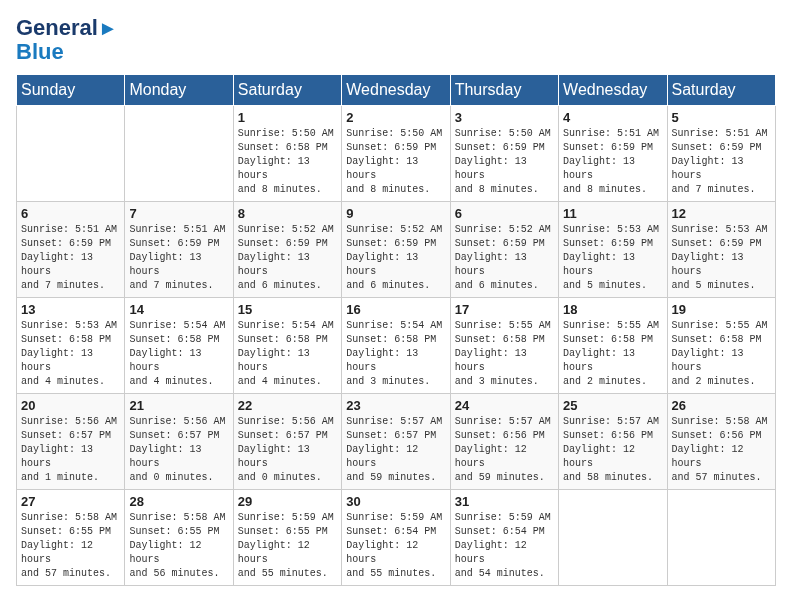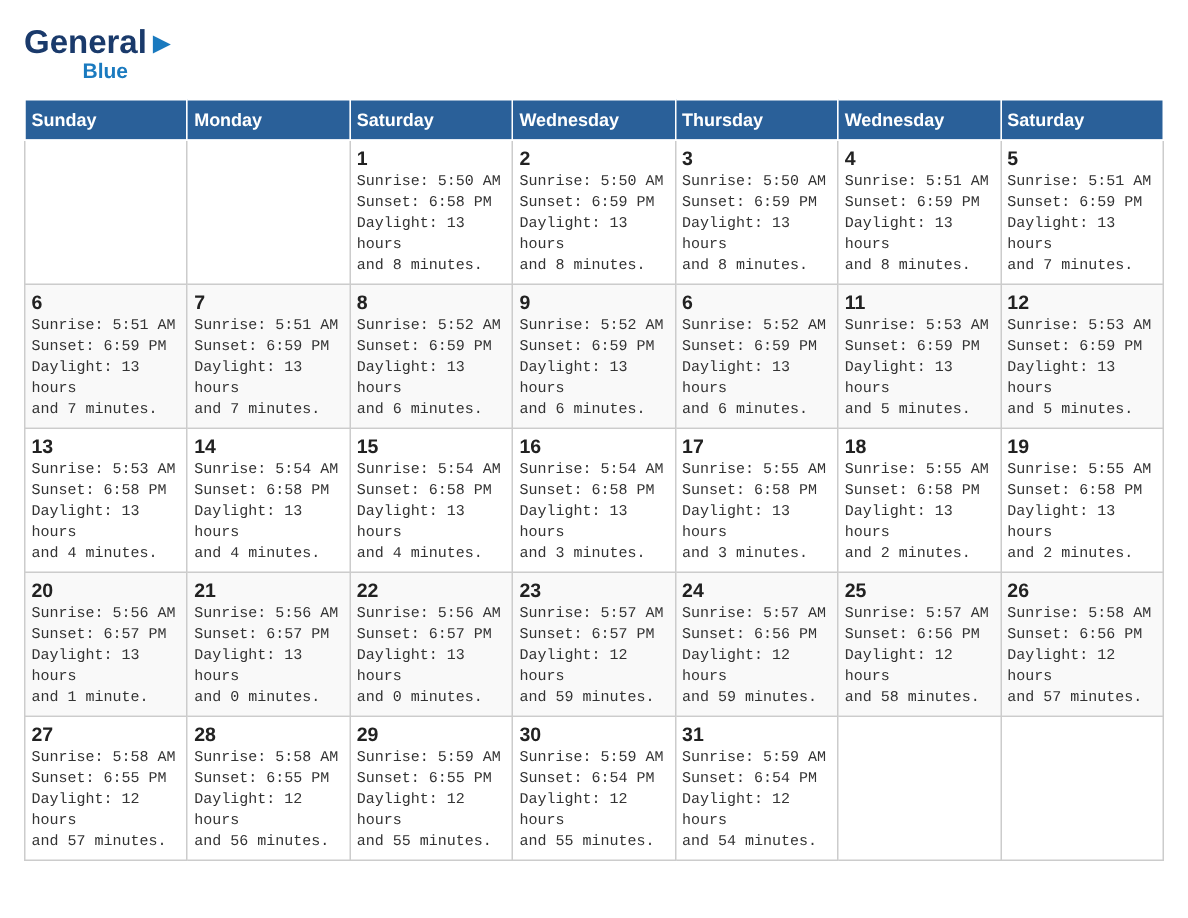--- a/index.html
+++ b/index.html
@@ -42,22 +42,22 @@
       font-weight: bold;
     }
     table {
       width: 100%;
       border-collapse: collapse;
       table-layout: fixed;
     }
     thead tr th {
       background-color: #2a6099;
       color: #fff;
-      font-size: 12px;
-      font-weight: bold;
+      font-size: 16px;
+      font-weight: normal;
       padding: 6px 4px;
       text-align: left;
       border: 1px solid #fff;
     }
     tbody tr td {
       border: 1px solid #ccc;
       vertical-align: top;
       padding: 4px 4px;
       font-size: 10px;
       color: #333;
@@ -87,21 +87,21 @@
 </head>
 <body>
 
 <div class="header">
   <div class="logo">
     <div style="display:flex;align-items:center;">
       <span class="logo-text">
         <span style="color:#1a3a6b;">General</span><span style="color:#1a7abf; font-size:20px;">►</span>
       </span>
     </div>
-    <span class="logo-text" style="color:#1a7abf; font-size:14px; font-weight:bold;margin-left:39px;">Blue</span>
+    <span class="logo-text" style="color:#1a7abf; font-size:22px; font-weight:bold;">Blue</span>
   </div>
 </div>
 
 <table>
   <thead>
     <tr id="header-row">
     <th>Sunday</th>
         <th>Monday</th>
         <th>Saturday</th>
         <th>Wednesday</th>

